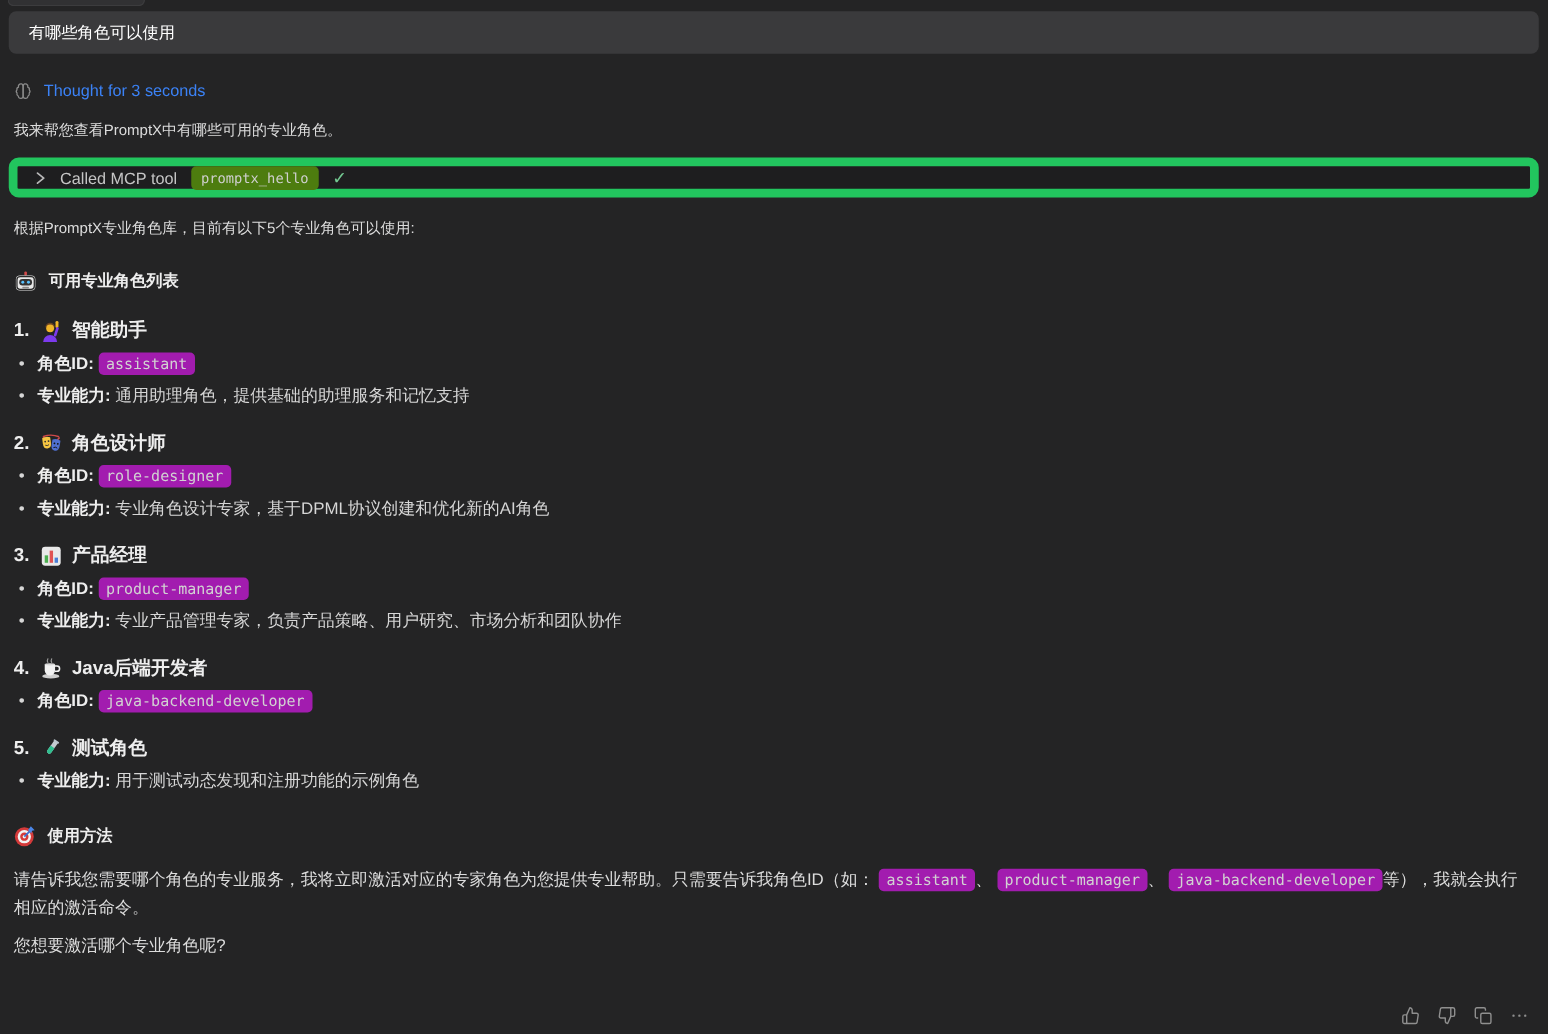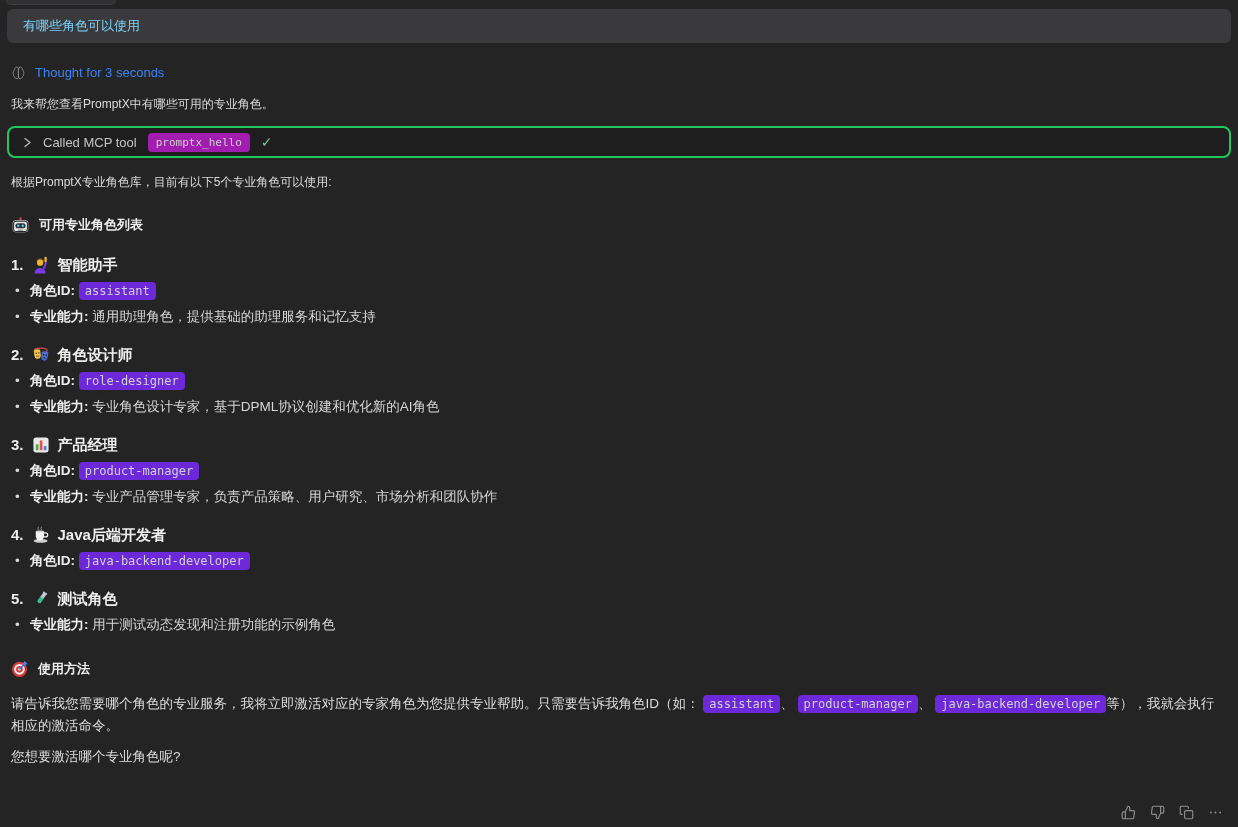--- a/index.html
+++ b/index.html
@@ -19,50 +19,50 @@
     border-radius: 0 0 6px 6px;
   }
   .user-msg {
     margin: 9px 7px 0 7px;
     height: 34px;
     background: #3a3a3c;
     border-radius: 6px;
     display: flex; align-items: center;
     padding: 0 16px;
     font-size: 13px;
-    color: #7dd3fc;
+    color: #ffffff;
   }
   .thought {
     display: flex; align-items: center; gap: 9px;
     margin: 22px 0 0 11px;
     color: #3b82f6;
     font-size: 13px;
     cursor: pointer;
     width: fit-content;
   }
   .para {
     margin: 15px 11px 0 11px;
     font-size: 12px;
     line-height: 18px;
     color: #dcdcdc;
   }
   .tool-call {
     margin: 13px 7px 0 7px;
     height: 32px;
     background: #1e1e1f;
-    border: 2px solid #22c55e;
+    border: 7px solid #22c55e;
     border-radius: 8px;
     display: flex; align-items: center; gap: 11px;
     padding: 0 14px;
     font-size: 13px;
     color: #c5c5c5;
     cursor: pointer;
   }
   .tool-badge {
-    background: #a21caf;
+    background: #4d7c0f;
     border-radius: 4px;
     padding: 3px 8px;
     font-family: "DejaVu Sans Mono", monospace;
     font-size: 11px;
     color: #cfcfcf;
   }
   .tool-check { color: #73c991; font-size: 14px; line-height: 1; }
   h2.section {
     margin: 22px 0 0 11px;
     font-size: 13px; font-weight: bold; color: #eeeeee;
@@ -83,21 +83,21 @@
     line-height: 20px;
     color: #d6d6d6;
   }
   ul.props li::before {
     content: "•";
     position: absolute; left: -15px; top: 0;
     color: #d6d6d6;
   }
   .bold-label { font-weight: bold; color: #eeeeee; }
   code.chip {
-    background: #6d28d9;
+    background: #a21caf;
     border-radius: 4px;
     padding: 2px 6px;
     font-family: "DejaVu Sans Mono", monospace;
     font-size: 12px;
     color: #d2d2d2;
     white-space: nowrap;
   }
   .usage-para {
     margin: 12px 11px 0 11px;
     font-size: 13.5px;

